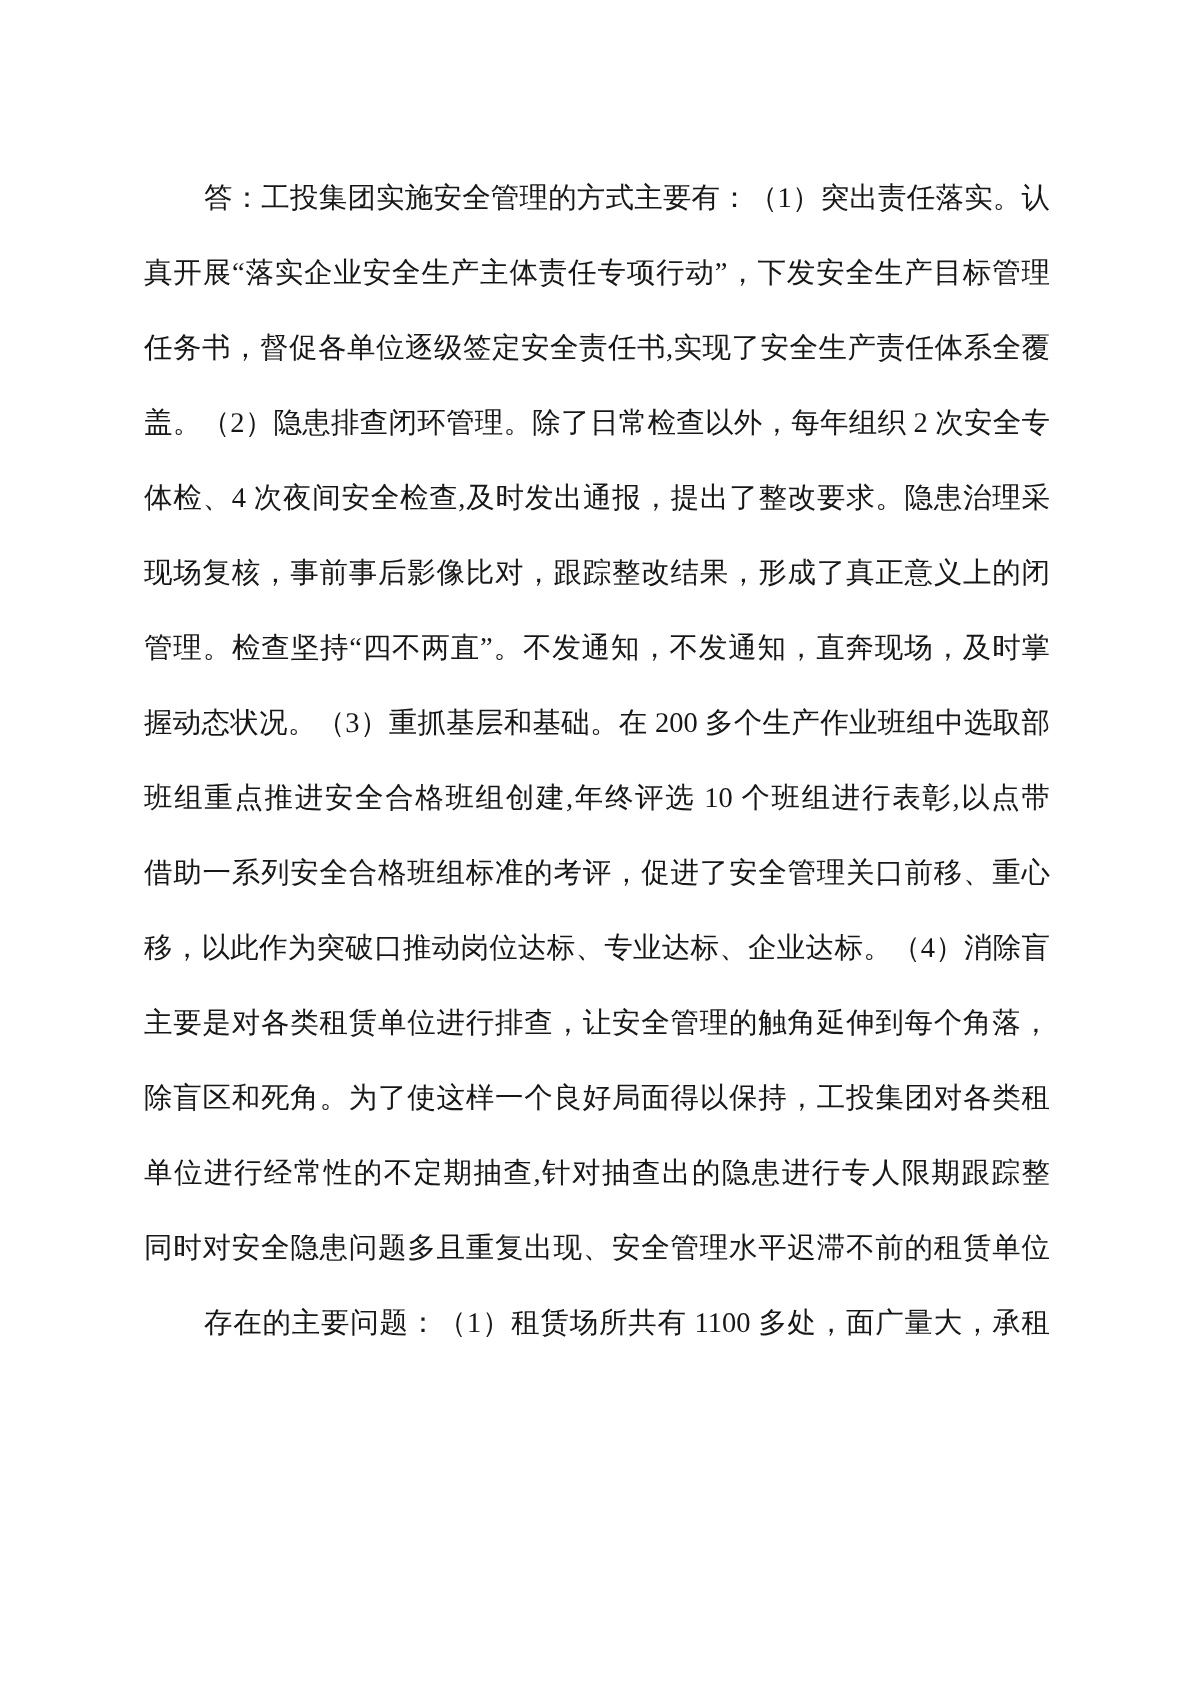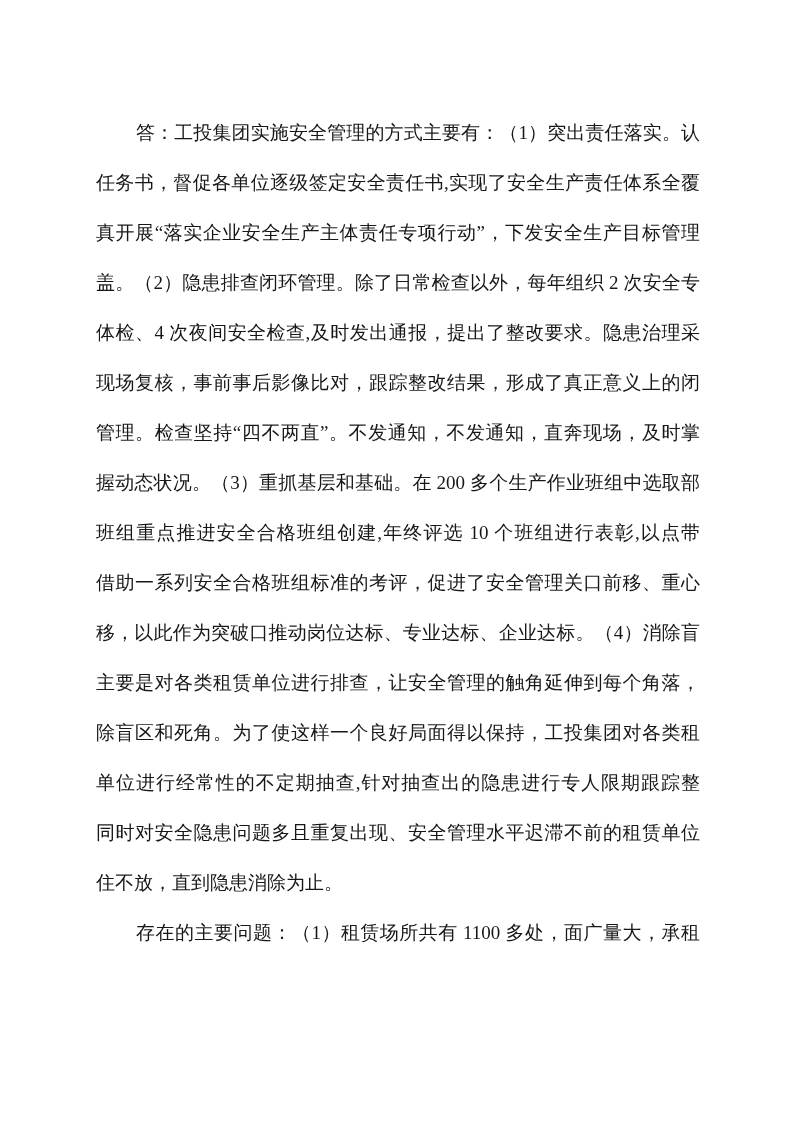--- a/index.html
+++ b/index.html
@@ -48,35 +48,34 @@
   }
 </style>
 </head>
 <body>
 
 <div class="page">
   <div class="text-block">
 
     <div class="para">
       <div class="line indent">答：工投集团实施安全管理的方式主要有：（1）突出责任落实。认</div>
+      <div class="line">真开展“落实企业安全生产主体责任专项行动”，下发安全生产目标管理</div>
       <div class="line">任务书，督促各单位逐级签定安全责任书,实现了安全生产责任体系全覆</div>
-      <div class="line">真开展“落实企业安全生产主体责任专项行动”，下发安全生产目标管理</div>
       <div class="line">盖。（2）隐患排查闭环管理。除了日常检查以外，每年组织 2 次安全专家</div>
       <div class="line">体检、4 次夜间安全检查,及时发出通报，提出了整改要求。隐患治理采取</div>
       <div class="line">现场复核，事前事后影像比对，跟踪整改结果，形成了真正意义上的闭环</div>
       <div class="line">管理。检查坚持“四不两直”。不发通知，不发通知，直奔现场，及时掌</div>
       <div class="line">握动态状况。（3）重抓基层和基础。在 200 多个生产作业班组中选取部分</div>
       <div class="line">班组重点推进安全合格班组创建,年终评选 10 个班组进行表彰,以点带面，</div>
       <div class="line">借助一系列安全合格班组标准的考评，促进了安全管理关口前移、重心下</div>
       <div class="line">移，以此作为突破口推动岗位达标、专业达标、企业达标。（4）消除盲区。</div>
       <div class="line">主要是对各类租赁单位进行排查，让安全管理的触角延伸到每个角落，消</div>
       <div class="line">除盲区和死角。为了使这样一个良好局面得以保持，工投集团对各类租赁</div>
       <div class="line">单位进行经常性的不定期抽查,针对抽查出的隐患进行专人限期跟踪整改，</div>
       <div class="line">同时对安全隐患问题多且重复出现、安全管理水平迟滞不前的租赁单位抓</div>
-      <div class="line para-end">住不放，直到隐患消除为止。</div>
     </div>
 
     <div class="para">
       <div class="line indent">存在的主要问题：（1）租赁场所共有 1100 多处，面广量大，承租人</div>
     </div>
 
   </div>
 </div>
 
 </body></html>

